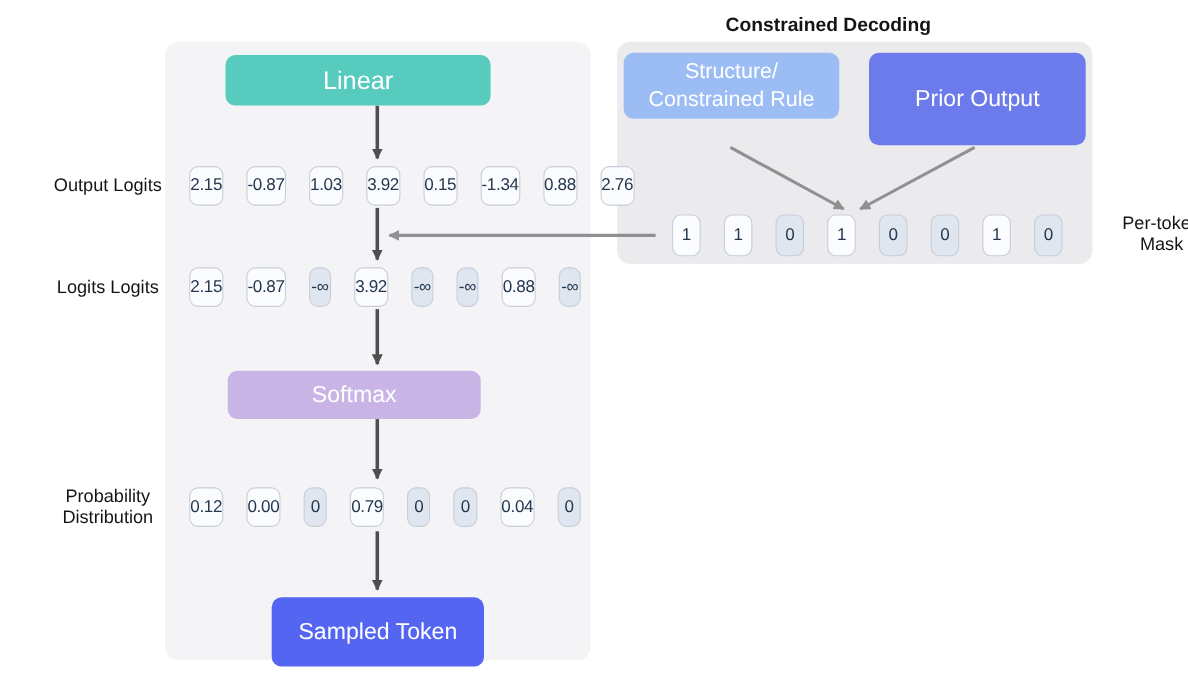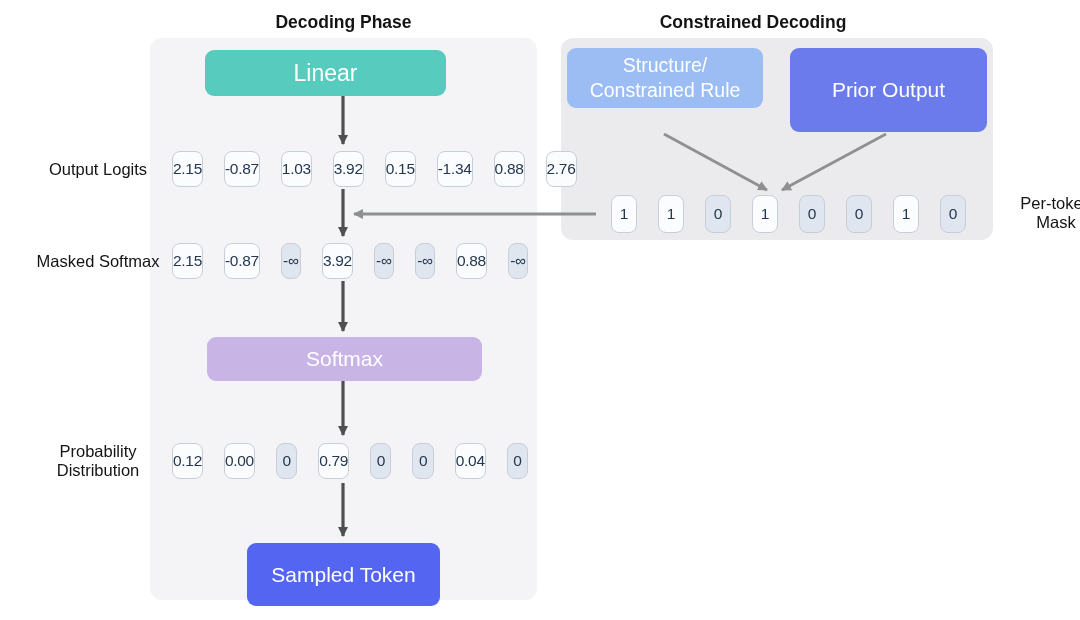--- a/index.html
+++ b/index.html
@@ -20,21 +20,21 @@
     position:absolute; top:11px; height:22px; line-height:22px;
     font-size:17.5px; font-weight:bold; text-align:center;
   }
   .sec-title.left{left:150px; width:387px;}
   .sec-title.right{left:537px; width:432px;}
   .block{
     position:absolute; display:flex; align-items:center; justify-content:center;
     border-radius:9px; color:#ffffff; text-align:center;
   }
   .block.linear{left:205px; top:50px; width:241px; height:46px; background:var(--teal); font-size:23px;}
-  .block.softmax{left:207px; top:337px; width:275px; height:44px; background:var(--lavender); font-size:21px;}
+  .block.softmax{left:207px; top:337px; width:230px; height:44px; background:var(--lavender); font-size:21px;}
   .block.sampled{left:247px; top:543px; width:193px; height:63px; background:var(--indigo); font-size:21px;}
   .block.structure{left:567px; top:48px; width:196px; height:60px; background:var(--light-blue); font-size:19.5px; flex-direction:column; line-height:25px;}
   .block.prior{left:790px; top:48px; width:197px; height:84px; background:var(--prior-blue); font-size:21px;}
   .cell-row{position:absolute; display:flex; gap:4px; width:373px;}
   .row-output{left:155px; top:151px; height:36px;}
   .row-masked{left:155px; top:243px; height:36px;}
   .row-prob{left:155px; top:443px; height:36px;}
   .row-mask{left:594px; top:195px; width:372px; height:38px;}
   .cell{
     flex:1 1 0; display:flex; align-items:center; justify-content:center;
@@ -75,35 +75,34 @@
     <path class="arrow-dark" d="M343 96 V144" marker-end="url(#mh-dark)"></path>
     <path class="arrow-dark" d="M343 189 V236" marker-end="url(#mh-dark)"></path>
     <path class="arrow-gray" d="M596 214 H354" marker-end="url(#mh-gray)"></path>
     <path class="arrow-dark" d="M343 281 V331" marker-end="url(#mh-dark)"></path>
     <path class="arrow-dark" d="M343 381 V435" marker-end="url(#mh-dark)"></path>
     <path class="arrow-dark" d="M343 483 V536" marker-end="url(#mh-dark)"></path>
     <path class="arrow-gray" d="M664 134 L767 190" marker-end="url(#mh-gray)"></path>
     <path class="arrow-gray" d="M886 134 L782 190" marker-end="url(#mh-gray)"></path>
   </svg>
 
-  <div class="sec-title left">Decoding Phase</div>
   <div class="sec-title right">Constrained Decoding</div>
 
   <div class="block linear">Linear</div>
   <div class="block softmax">Softmax</div>
   <div class="block sampled">Sampled Token</div>
 
   <div class="block structure">
     <span>Structure/</span>
     <span>Constrained Rule</span>
   </div>
   <div class="block prior">Prior Output</div>
 
   <div class="side-label lbl-output">Output Logits</div>
-  <div class="side-label lbl-masked">Masked Softmax</div>
+  <div class="side-label lbl-masked">Logits Logits</div>
   <div class="side-label lbl-prob">Probability Distribution</div>
   <div class="side-label lbl-ptmask">Per-token Mask</div>
 
   <div class="cell-row row-output">
       <div class="cell">2.15</div>
       <div class="cell">-0.87</div>
       <div class="cell">1.03</div>
       <div class="cell">3.92</div>
       <div class="cell">0.15</div>
       <div class="cell">-1.34</div>

